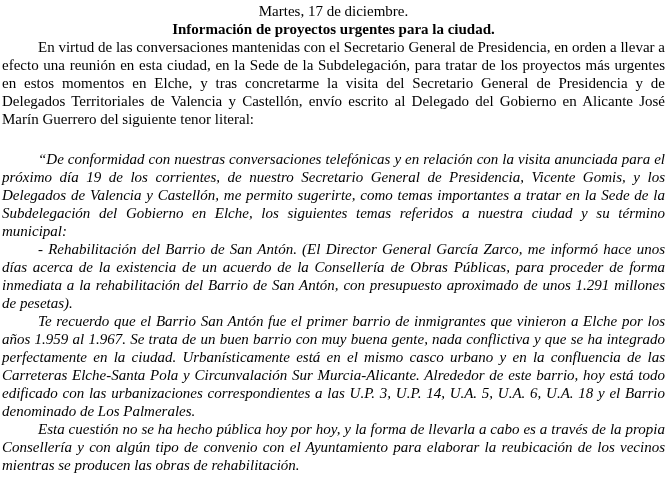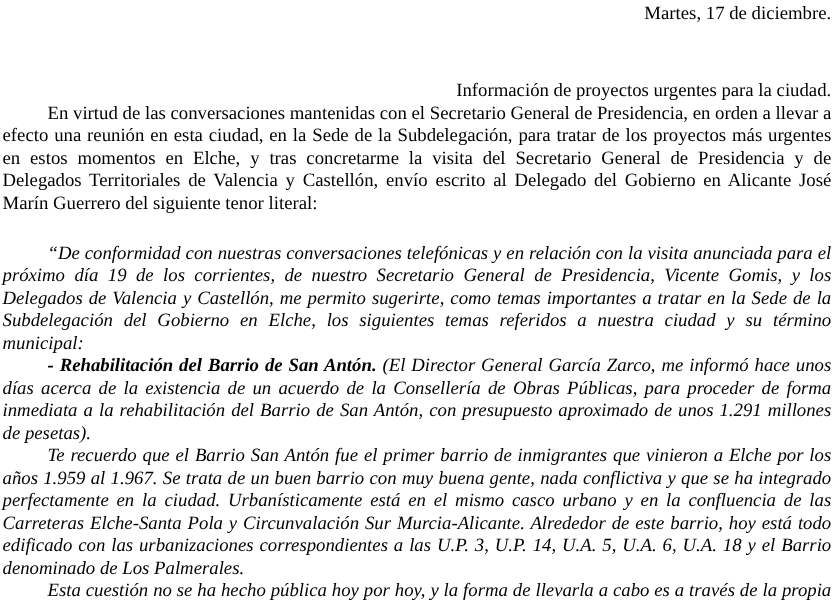--- a/index.html
+++ b/index.html
@@ -19,31 +19,30 @@
   .page {
     padding: 2px 3px 0 2px;
   }
   p {
     margin: 0;
     text-align: justify;
     text-indent: 36px;
   }
   p.no-indent {
     text-indent: 0;
-    text-align: right;
+    text-align: center;
   }
   .bold {
-    font-weight: normal;
-    margin-top: 44px;
+    font-weight: bold;
   }
   .letter p {
     font-style: italic;
   }
   .item-title {
-    font-weight: bold;
+    font-weight: normal;
     font-style: italic;
   }
   .spacer {
     height: 22px;
   }
 </style>
 </head>
 <body>
 
 <div class="page">

